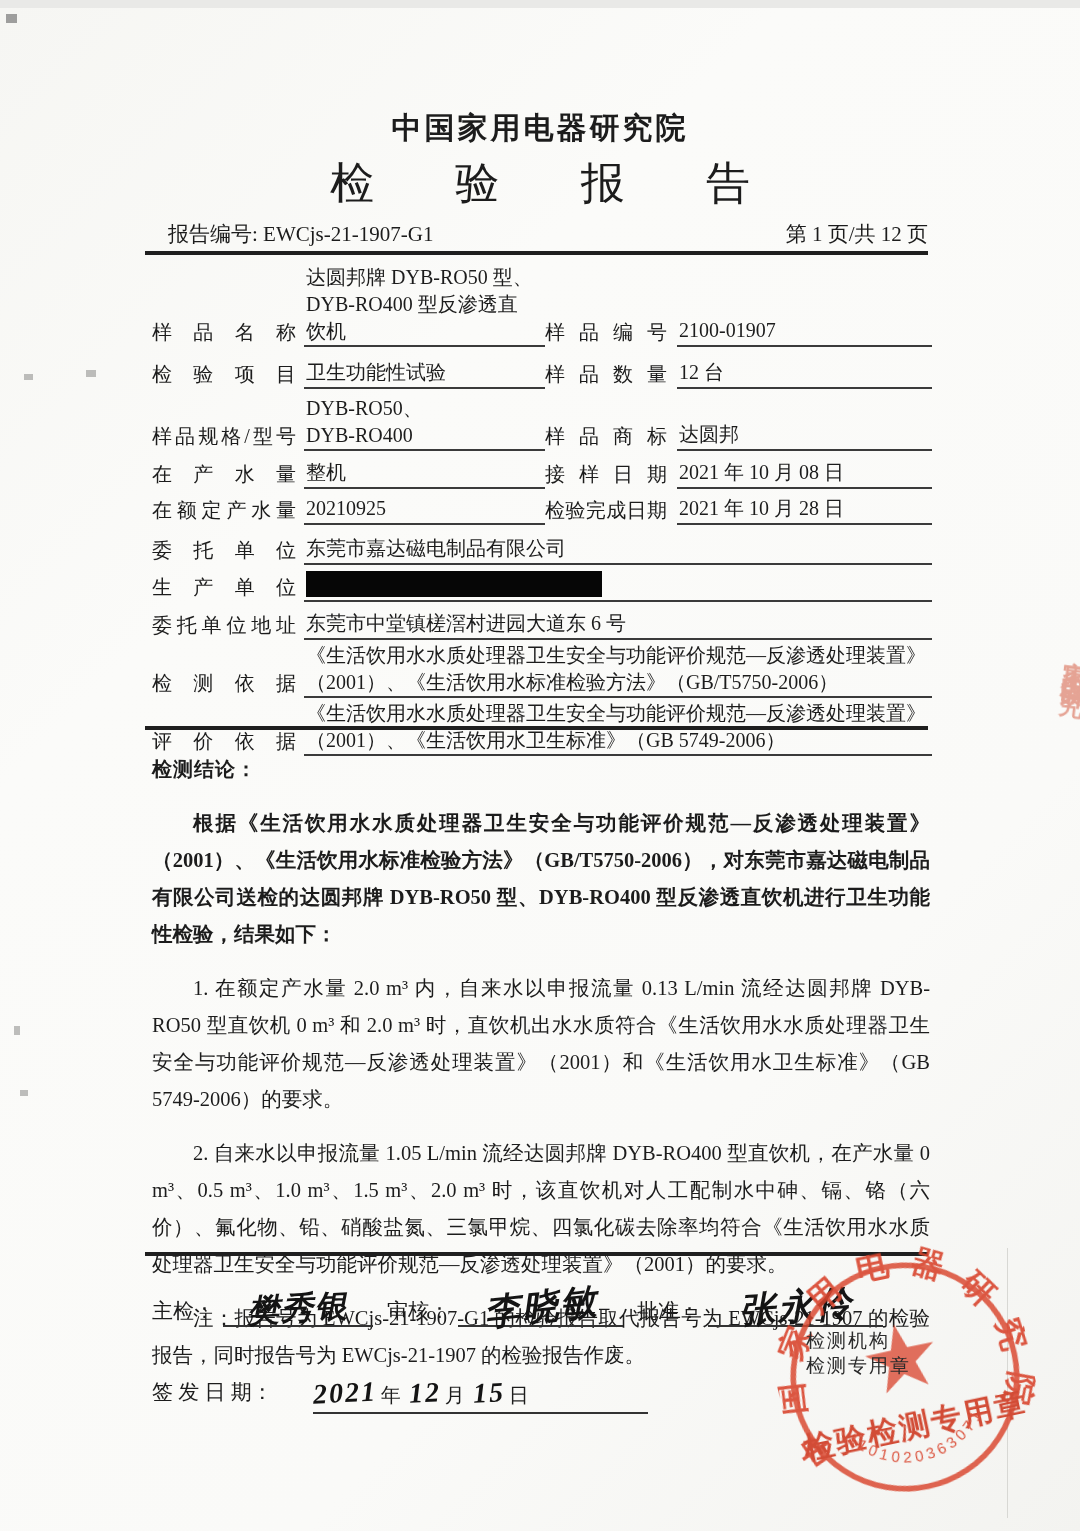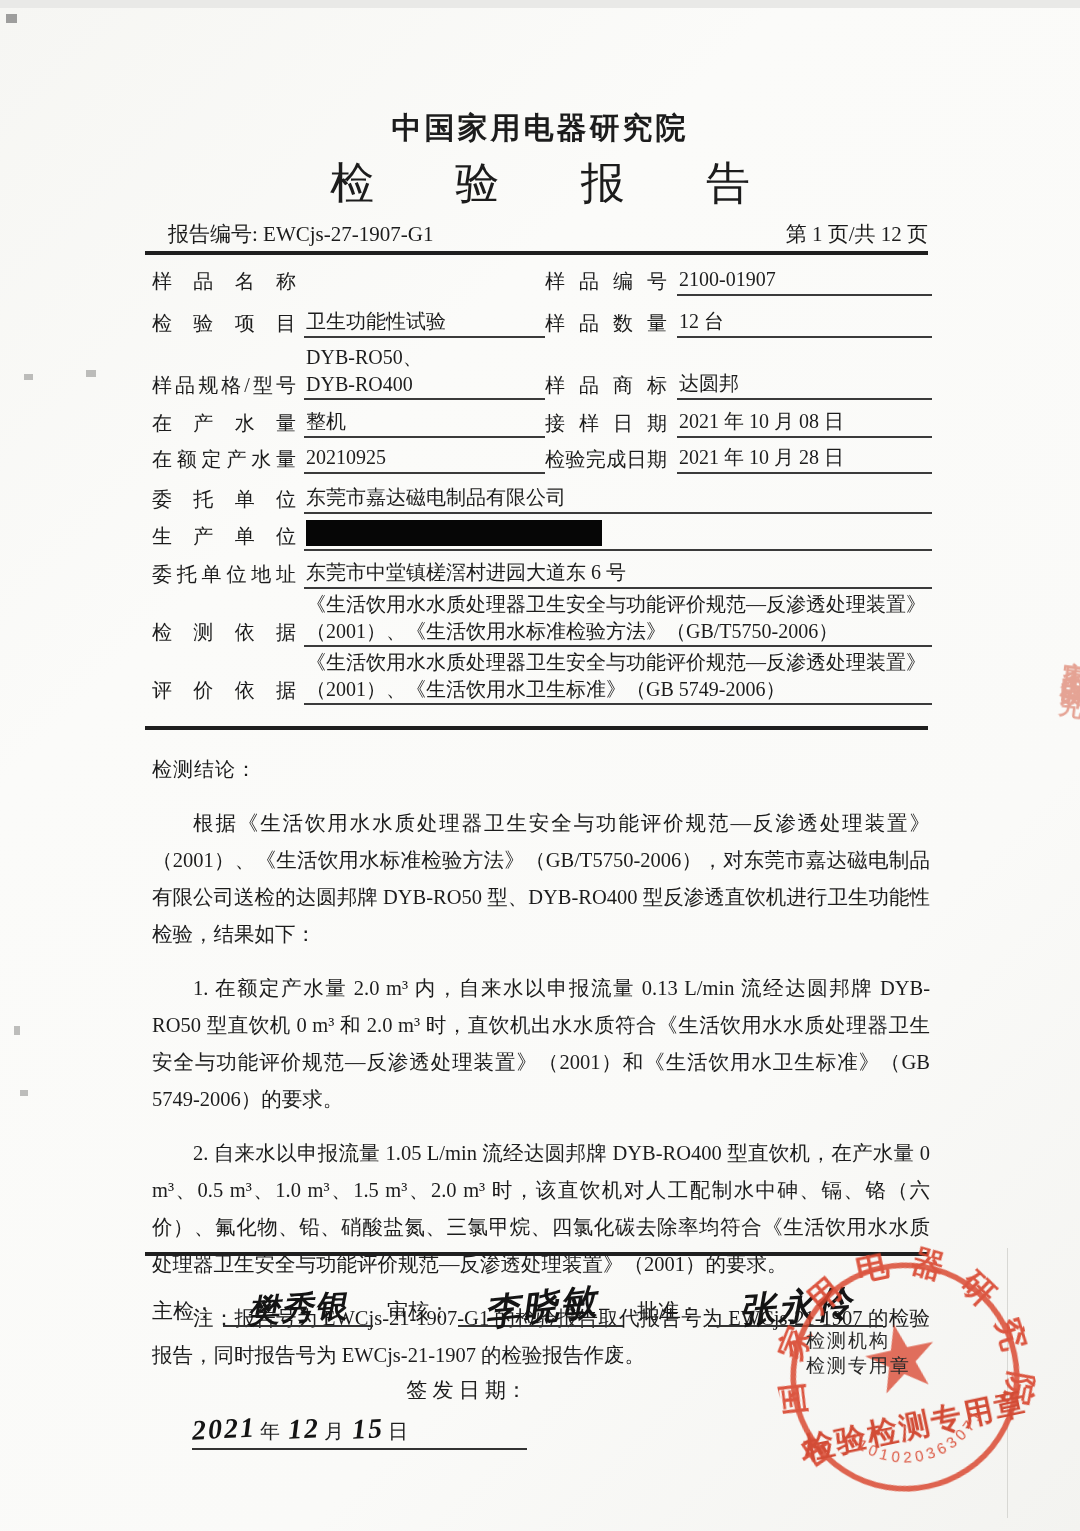--- a/index.html
+++ b/index.html
@@ -34,29 +34,29 @@
   .cell-r { flex:1; display:flex; align-items:flex-end; }
   .cell-f { width:100%; display:flex; align-items:flex-end; }
   .flabel { width:152px; flex:0 0 152px; text-align:justify; text-align-last:justify; padding-right:8px; line-height:30px;font-family:Liberation Serif, serif; }
   .frlabel { width:132px; flex:0 0 132px; text-align:justify; text-align-last:justify; padding-right:10px; line-height:30px; }
   .fvalue { flex:1; border-bottom:2px solid #3b3b3b; line-height:30px; padding-left:2px; min-height:30px; }
   .fvalue .vline { line-height:27px; display:block; }
   .redaction { width:296px; height:26px; background:#060606; margin:2px 0 3px 0; }
   .mt10{margin-top:10px}.mt8{margin-top:8px}.mt6{margin-top:6px}.mt4{margin-top:4px}.mt2{margin-top:2px}
 
   .conclusion { position:absolute; top:748px; left:152px; width:778px; font-size:20.5px; }
-  .conclusion h3 { font-family:"Liberation Sans","DejaVu Sans",sans-serif; font-size:20px; font-weight:400; letter-spacing:1px; }
+  .conclusion h3 { font-family:"Liberation Sans","DejaVu Sans",sans-serif; font-size:20px; font-weight:700; letter-spacing:1px; }
   .conclusion p { text-align:justify; text-indent:2em; line-height:37px; margin-top:17px; }
-  .conclusion p.first { margin-top:22px; }
+  .conclusion p.first { margin-top:22px;font-weight:bold; }
 
   .signrow { position:absolute; top:1282px; left:152px; width:800px; display:flex; align-items:flex-end; font-size:21px; }
   .siglabel { padding-bottom:8px; white-space:nowrap; }
   .sigline { border-bottom:2px solid #333; text-align:center; margin:0 14px 6px 8px; }
   .hw { font-style:italic; font-weight:700; font-size:32px; line-height:34px; display:inline-block; transform:rotate(-3deg); color:#141414; letter-spacing:2px; }
-  .issue-row { position:absolute; top:1368px; left:152px; display:flex; align-items:flex-end; font-size:21px;flex-direction:column; }
+  .issue-row { position:absolute; top:1368px; left:152px; display:flex; align-items:flex-end; font-size:21px; }
   .issue-label { white-space:nowrap; padding-bottom:8px; }
   .issue-line { width:335px; margin-left:40px; border-bottom:2px solid #333; padding-bottom:2px; text-align:left; white-space:nowrap; }
   .issue-line .hw { font-size:28px; }
   .issue-line .unit { font-size:20px; margin:0 8px 0 4px; }
 
   .stamp-overlay-text { position:absolute; left:806px; top:1320px; z-index:3; font-size:19px; line-height:25px; color:#2b2b2b; letter-spacing:2px; }
   .stamp { position:absolute; left:778px; top:1242px; width:254px; height:254px; z-index:2; transform:rotate(-12deg); opacity:.9; filter:blur(0.3px); }
 
   .red-fragment { position:absolute; left:1040px; top:634px; width:40px; height:215px; overflow:hidden; z-index:1; }
   .red-fragment span { display:inline-block; writing-mode:vertical-rl; font-size:25px; font-weight:700; color:#d14f33; opacity:.5; margin-left:20px; transform:rotate(7deg); filter:blur(0.7px); letter-spacing:6px; }
@@ -77,30 +77,35 @@
   <div class="speck s1"></div>
   <div class="speck s2"></div>
   <div class="speck s3"></div>
   <div class="speck s4"></div>
   <div class="speck s5"></div>
   <div class="edge-line"></div>
 
   <div class="institute">中国家用电器研究院</div>
   <div class="report-title">检验报告</div>
   <div class="repno-row">
-    <div><span>报告编号: </span><span>EWCjs-27-1907-G1</span></div>
+    <div><span>报告编号: </span><span>EWCjs-21-1907-G1</span></div>
     <div>第 1 页/共 12 页</div>
   </div>
   <div class="rule-thick rule-1"></div>
 
   <div class="form">
 
     <div class="frow">
       <div class="cell-l">
         <div class="flabel">样品名称</div>
+        <div class="fvalue">
+          <span class="vline">达圆邦牌 DYB-RO50 型、</span>
+          <span class="vline">DYB-RO400 型反渗透直</span>
+          <span class="vline">饮机</span>
+        </div>
       </div>
       <div class="cell-r">
         <div class="frlabel">样品编号</div>
         <div class="fvalue">2100-01907</div>
       </div>
     </div>
 
     <div class="frow mt10">
       <div class="cell-l">
         <div class="flabel">检验项目</div>

